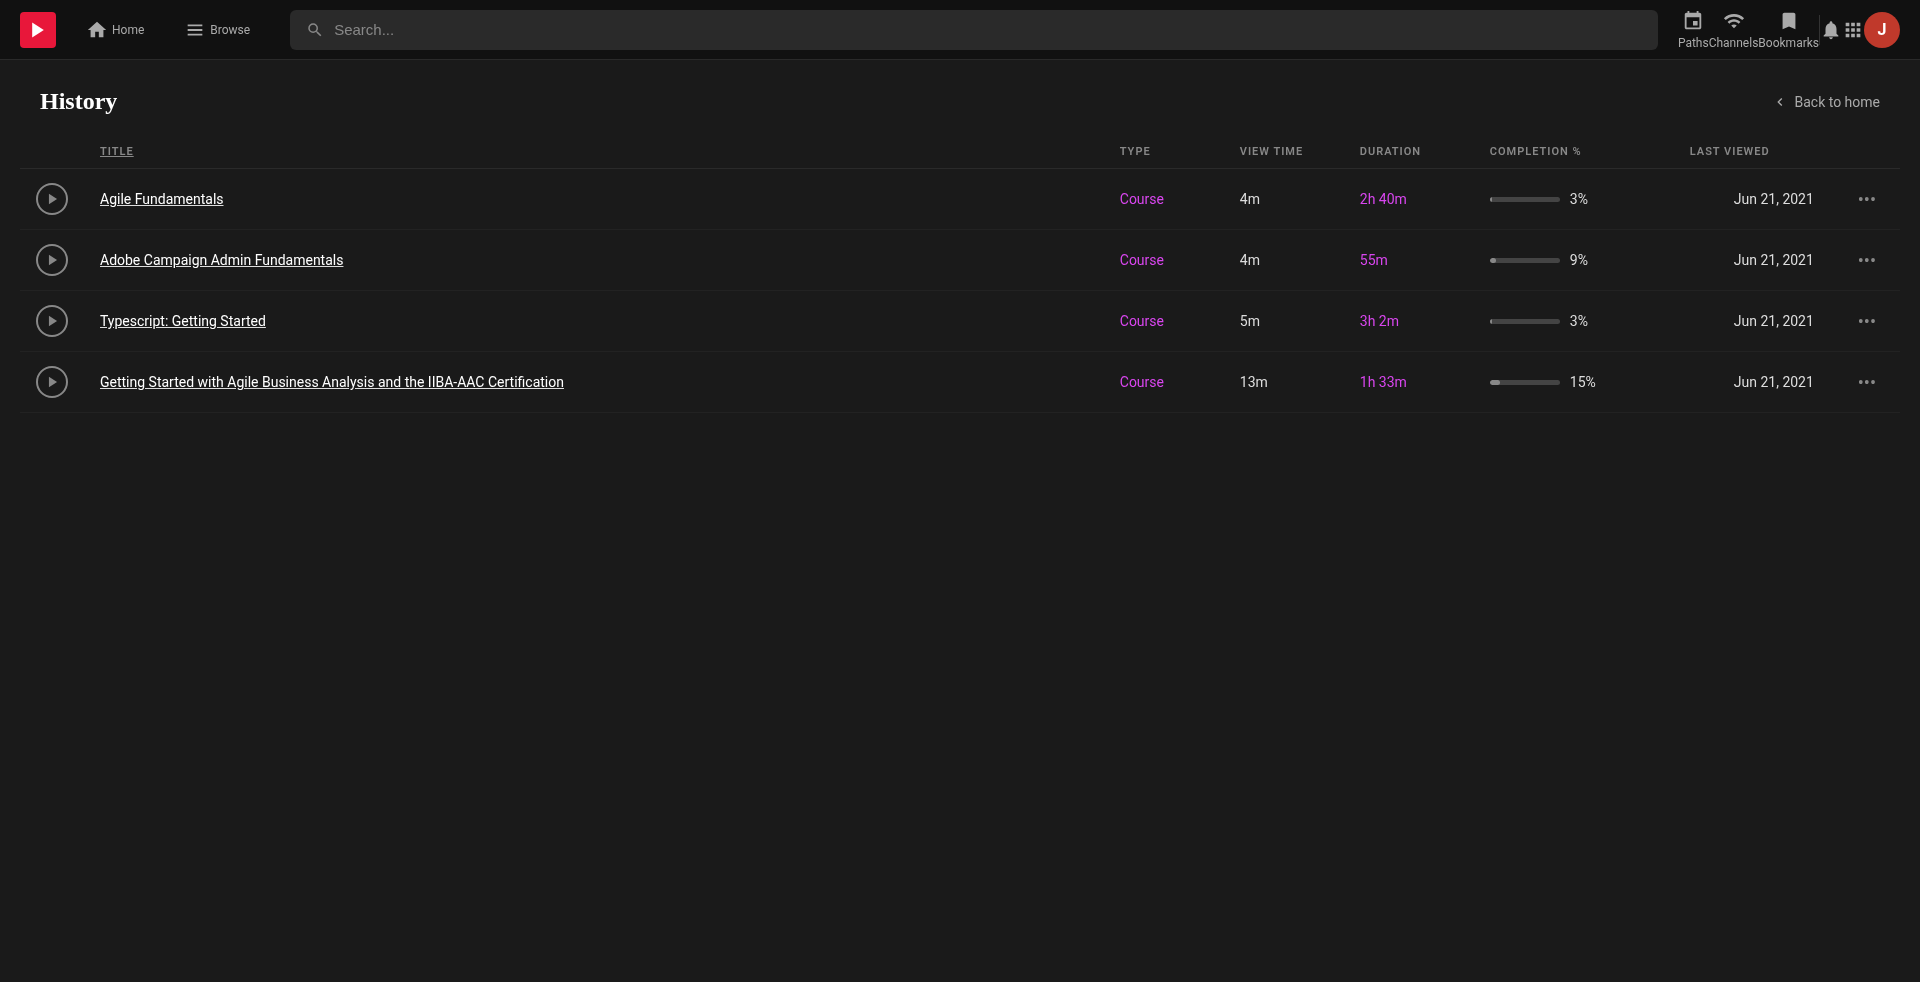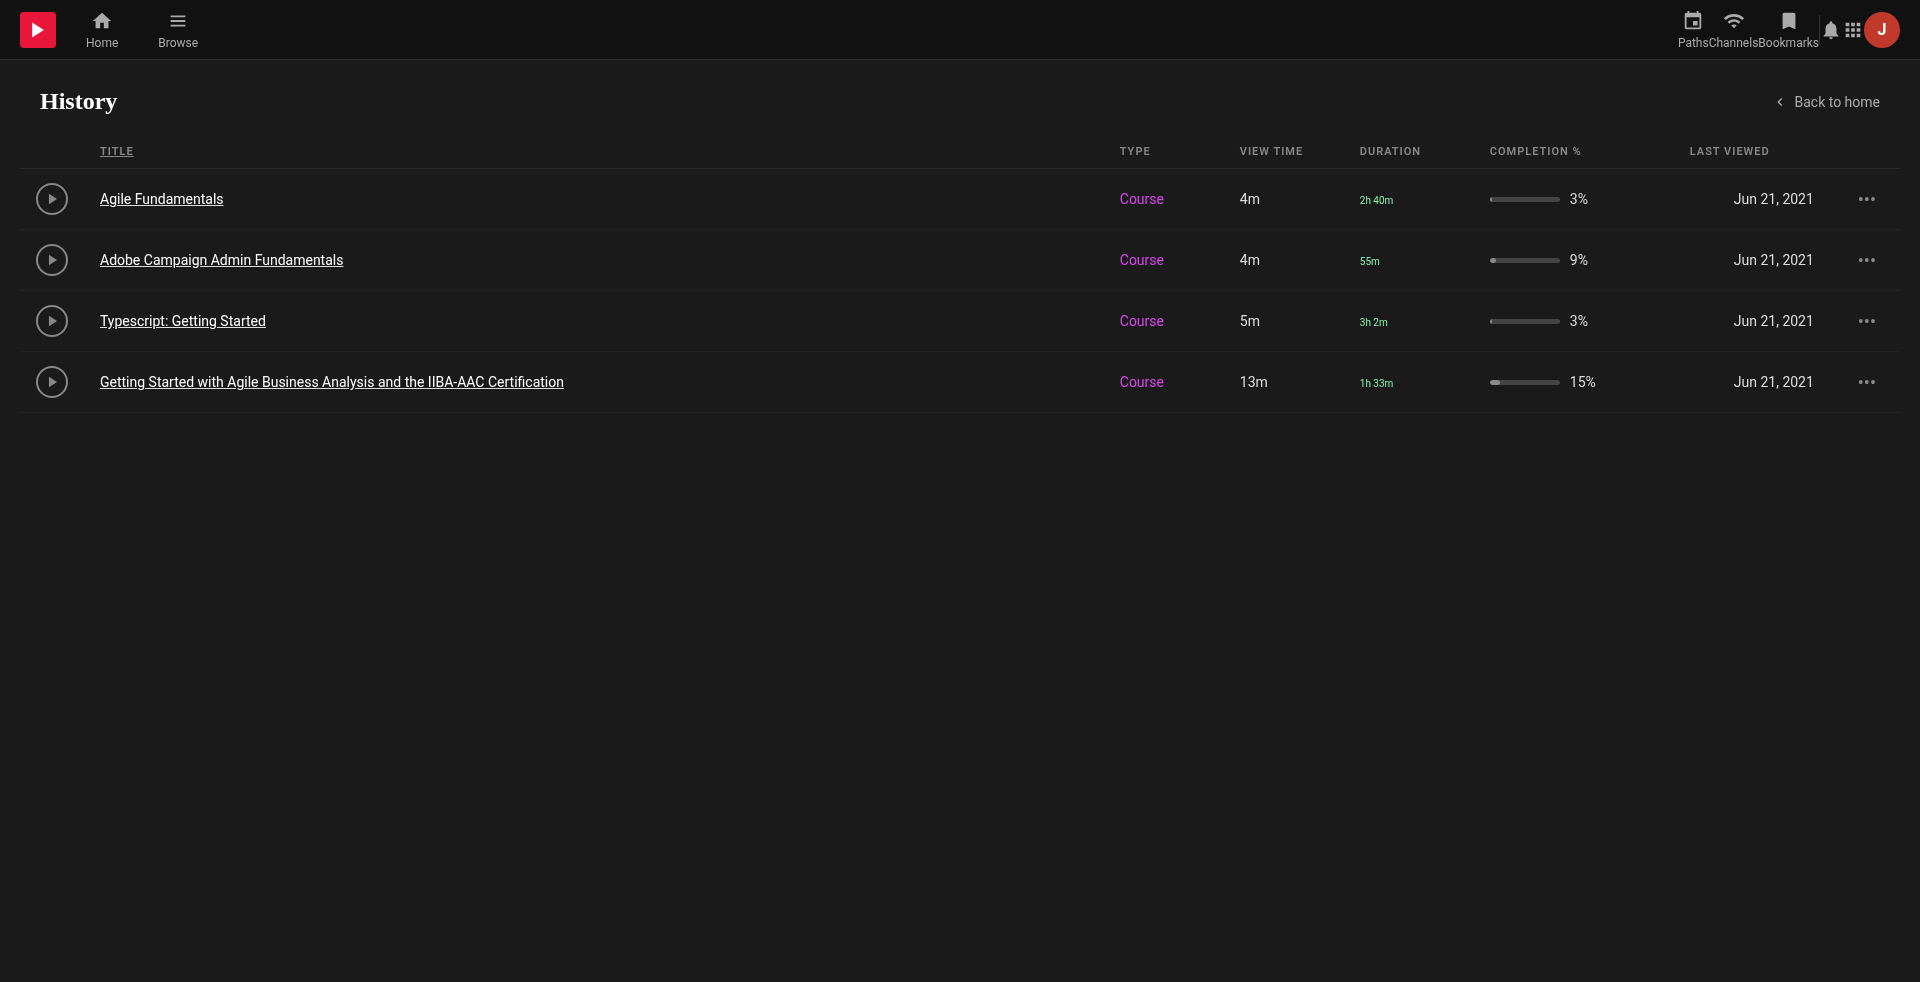--- a/index.html
+++ b/index.html
@@ -37,21 +37,20 @@
     }
 
     .nav-logo svg {
       width: 20px;
       height: 20px;
       fill: #fff;
     }
 
     .nav-item {
       display: flex;
-      flex-direction: column;
       align-items: center;
       padding: 0 20px;
       cursor: pointer;
       color: #aaaaaa;
       font-size: 12px;
       gap: 4px;
     }
 
     .nav-item svg {
       width: 22px;
@@ -216,22 +215,22 @@
       color: #d946ef;
       font-size: 14px;
     }
 
     .view-time {
       color: #dddddd;
       font-size: 14px;
     }
 
     .duration {
-      color: #86efac;
-      font-size: 10px;
+      color: #d946ef;
+      font-size: 14px;
     }
 
     .completion-cell {
       display: flex;
       align-items: center;
       gap: 10px;
     }
 
     .progress-bar-bg {
       width: 70px;
@@ -300,20 +299,26 @@
     <span>Home</span>
   </div>
 
   <div class="nav-item">
     <svg viewBox="0 0 24 24">
         <path d="M4 6h16v2H4zm0 5h16v2H4zm0 5h16v2H4z"></path>
       </svg>
     <span>Browse</span>
   </div>
 
+  <div class="nav-search">
+    <svg viewBox="0 0 24 24">
+      <path d="M15.5 14h-.79l-.28-.27A6.471 6.471 0 0 0 16 9.5 6.5 6.5 0 1 0 9.5 16c1.61 0 3.09-.59 4.23-1.57l.27.28v.79l5 4.99L20.49 19l-4.99-5zm-6 0C7.01 14 5 11.99 5 9.5S7.01 5 9.5 5 14 7.01 14 9.5 11.99 14 9.5 14z"></path>
+    </svg>
+    <input type="text" placeholder="Search..." style="">
+  </div>
 
   <div class="nav-right">
 
     <div class="nav-icon-btn">
       <svg viewBox="0 0 24 24">
         <path d="M17 12h-5v5h5v-5zM16 1v2H8V1H6v2H5c-1.11 0-1.99.9-1.99 2L3 19c0 1.1.89 2 2 2h14c1.1 0 2-.9 2-2V5c0-1.1-.9-2-2-2h-1V1h-2zm3 18H5V8h14v11z"></path>
       </svg>
       <span>Paths</span>
     </div>
 

